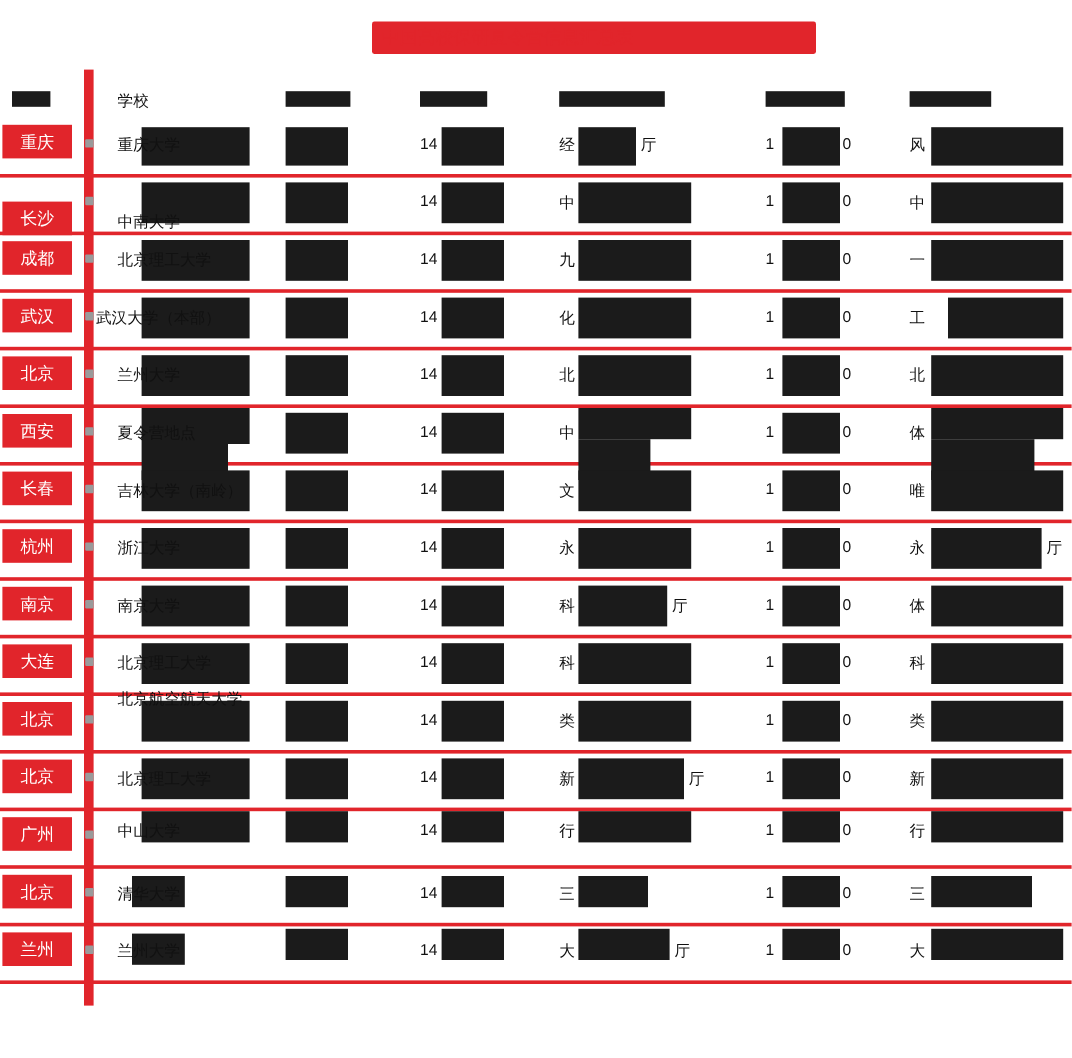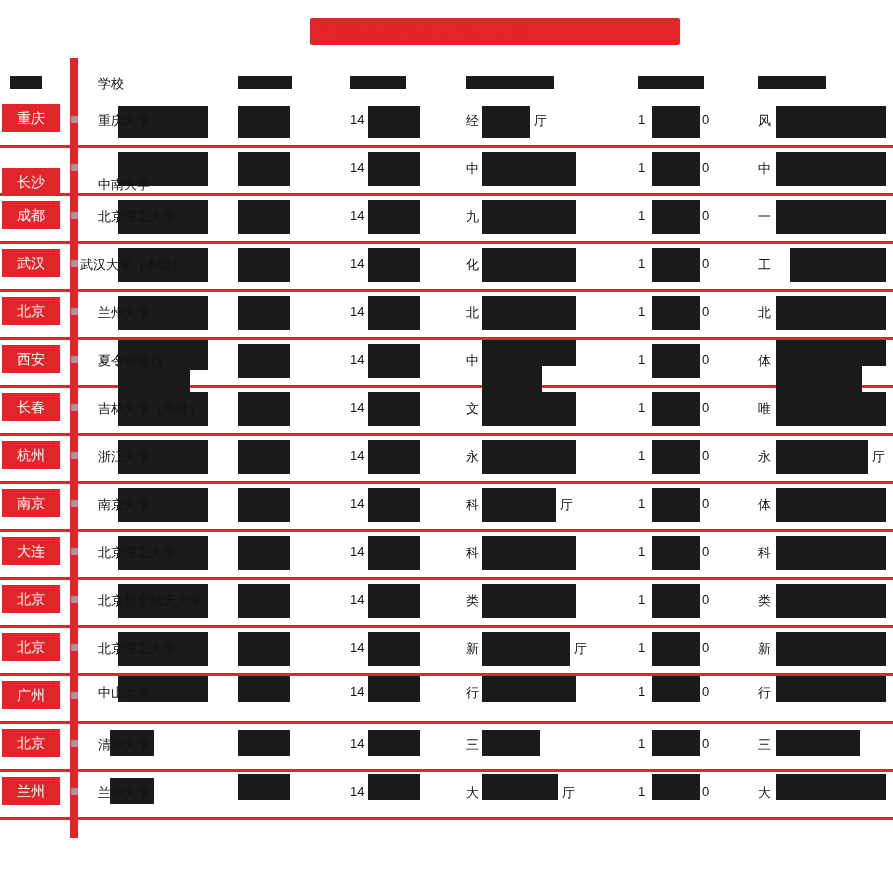--- a/index.html
+++ b/index.html
@@ -194,21 +194,21 @@
 <div class="blk" style="left:118px; top:440px; width:90px;  height:34px"></div>
 <div class="glyph" style="left:98px;  top:448px">浙江大学</div>
 
 <div class="blk" style="left:118px; top:488px; width:90px;  height:34px"></div>
 <div class="glyph" style="left:98px;  top:496px">南京大学</div>
 
 <div class="blk" style="left:118px; top:536px; width:90px;  height:34px"></div>
 <div class="glyph" style="left:98px;  top:544px">北京理工大学</div>
 
 <div class="blk" style="left:118px; top:584px; width:90px;  height:34px"></div>
-<div class="glyph" style="left:98px;  top:592px">北京航空航天大学</div>
+<div class="glyph" style="left:98px;  top:574px">北京航空航天大学</div>
 
 <div class="blk" style="left:118px; top:632px; width:90px;  height:34px"></div>
 <div class="glyph" style="left:98px;  top:640px">北京理工大学</div>
 
 <div class="blk" style="left:118px; top:676px; width:90px;  height:26px"></div>
 <div class="glyph" style="left:98px;  top:684px">中山大学</div>
 
 <div class="blk" style="left:110px; top:730px; width:44px;  height:26px"></div>
 <div class="glyph" style="left:98px;  top:736px">清华大学</div>
 

